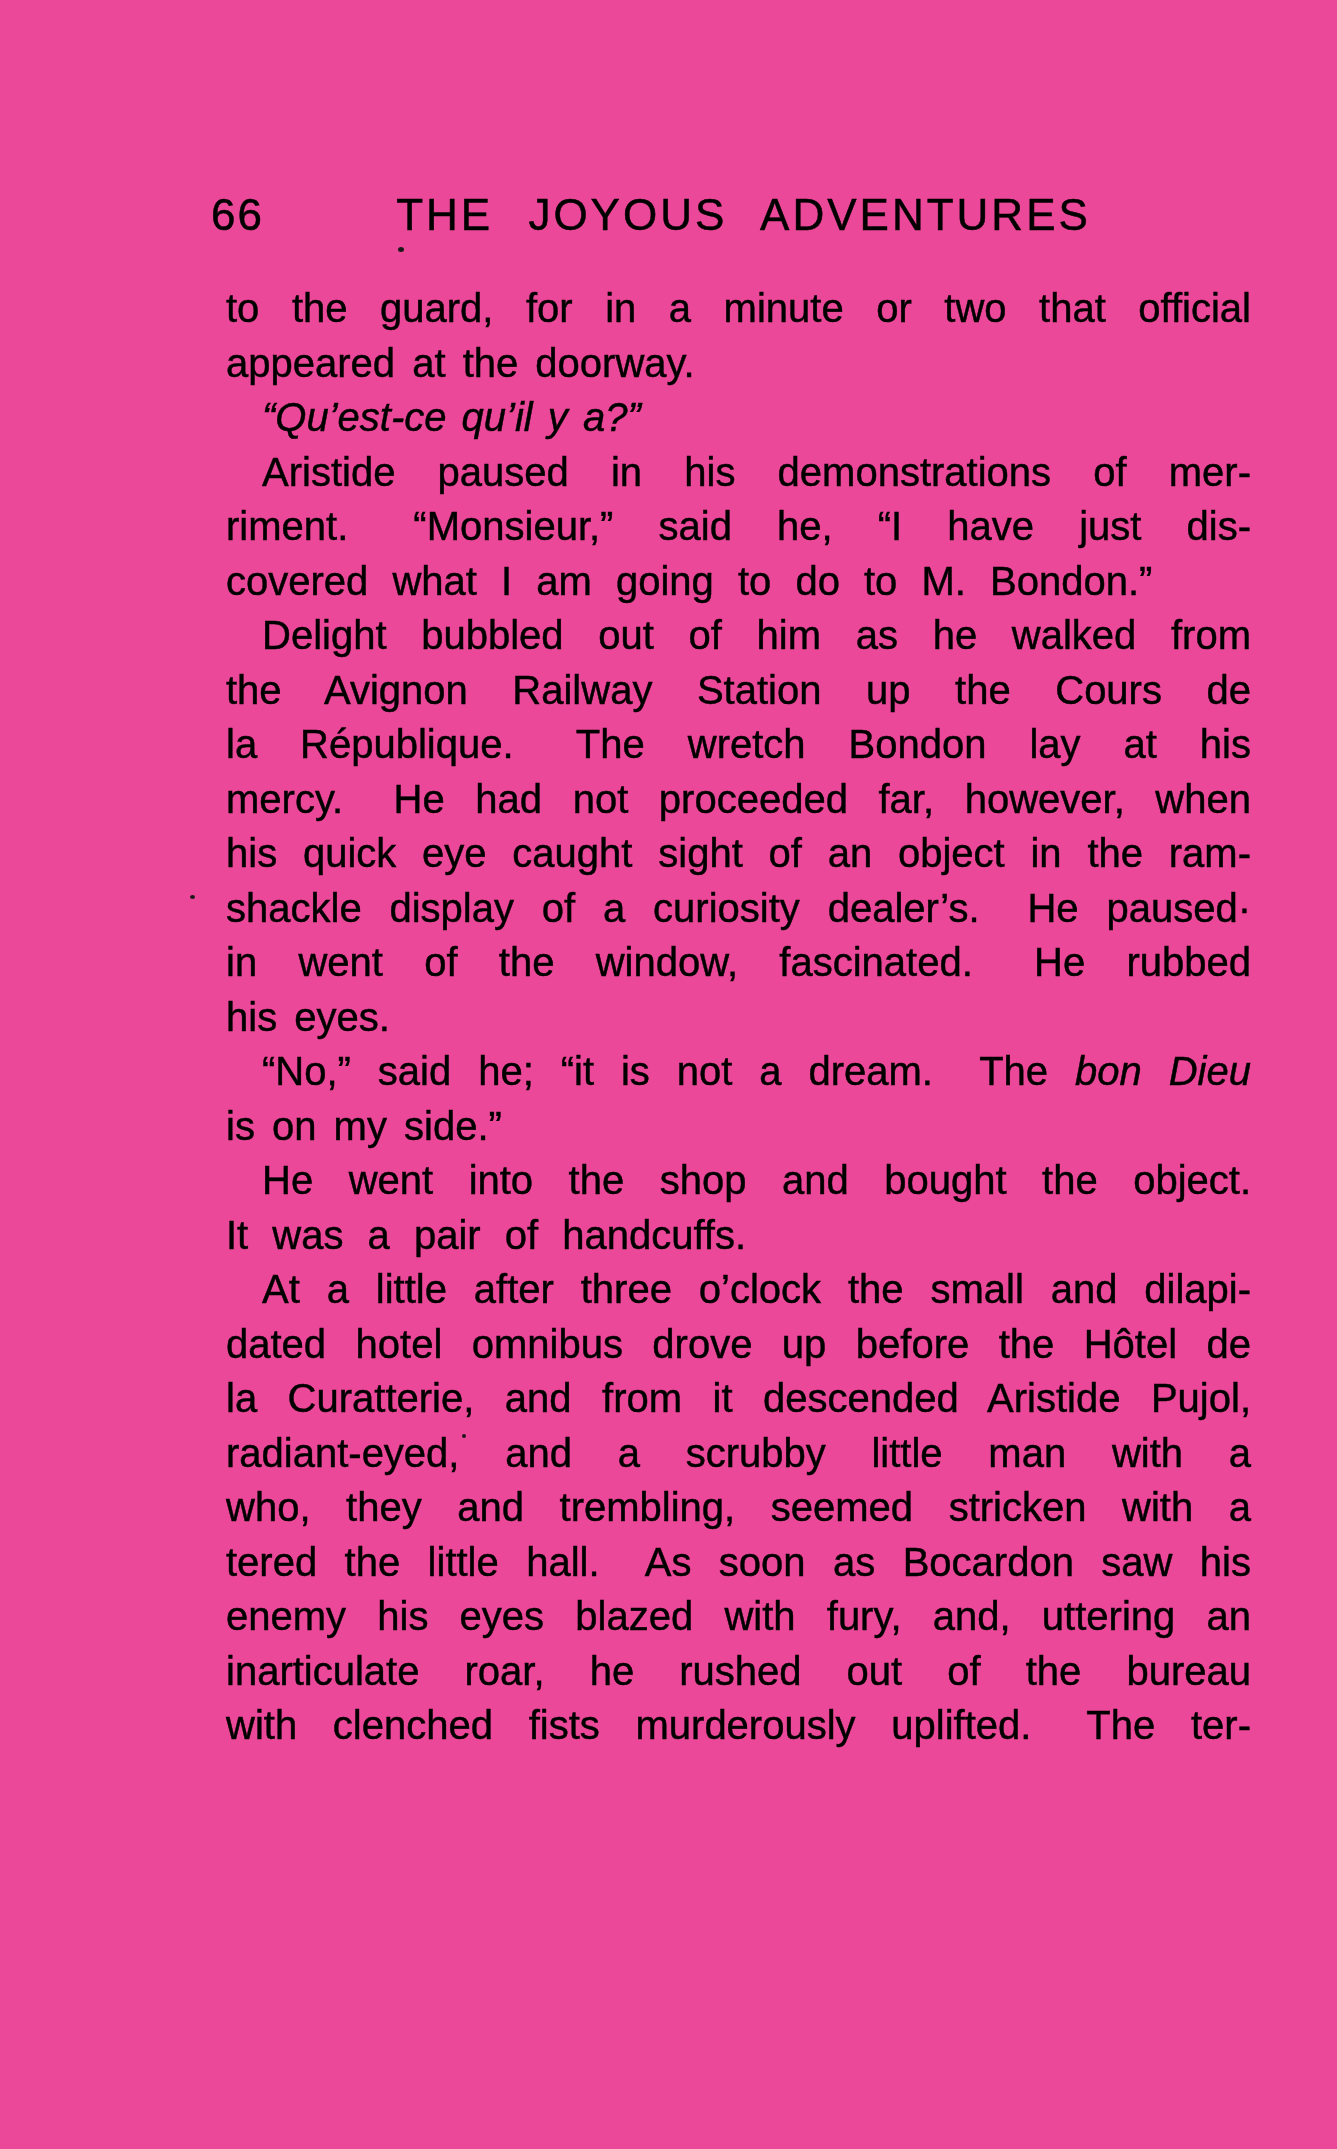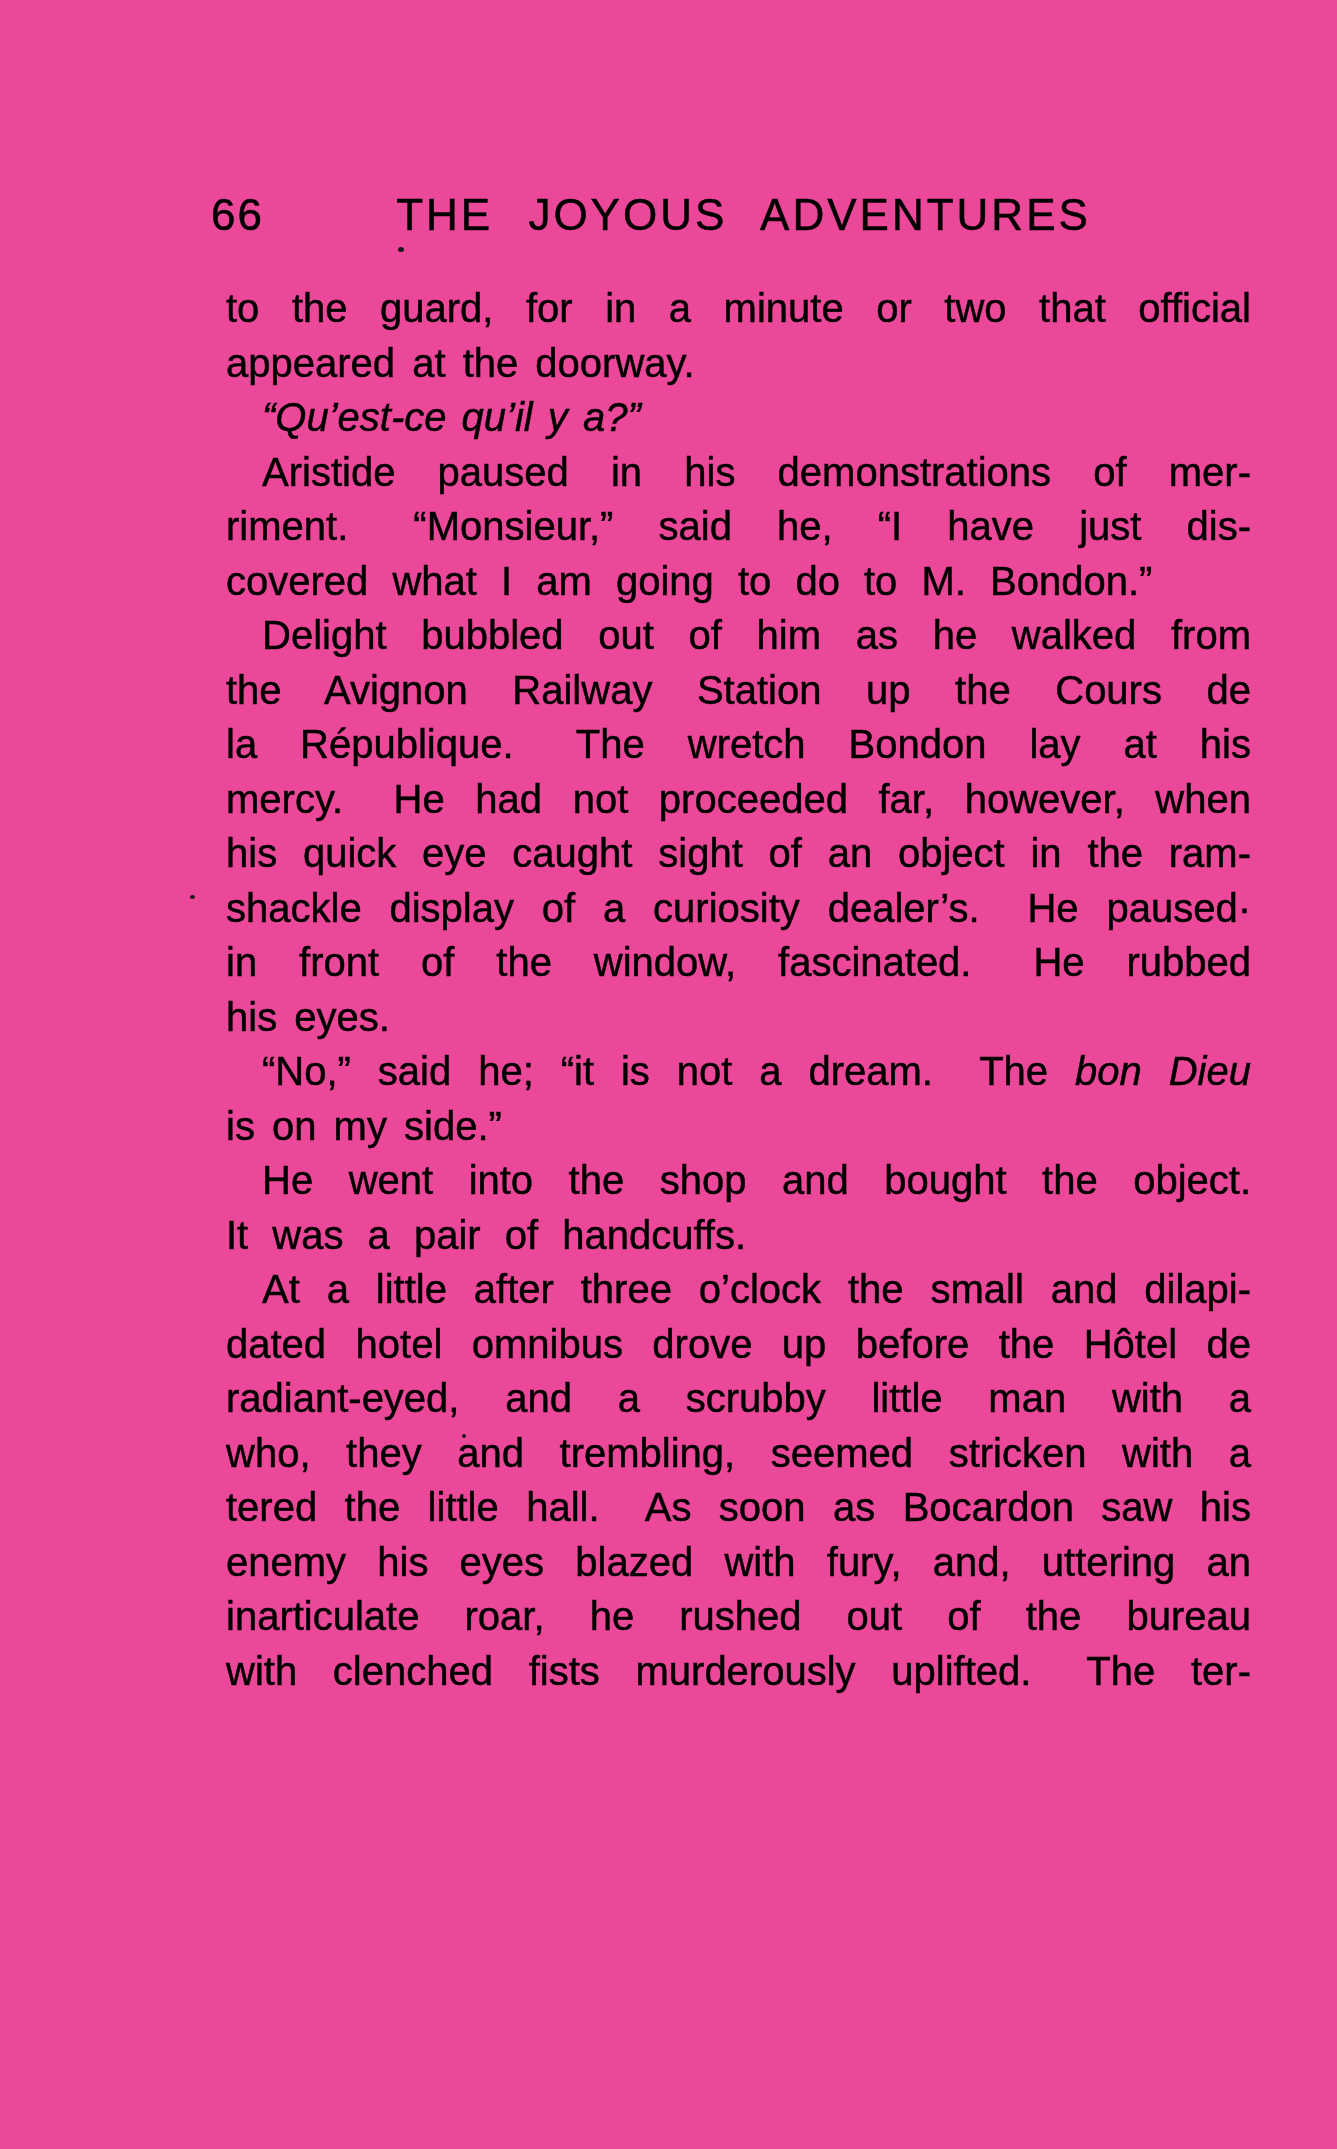--- a/index.html
+++ b/index.html
@@ -96,28 +96,29 @@
       <div class="line final indent italic-line"><span class="seg-italic">“Qu’est-ce qu’il y a?”</span></div>
       <div class="line indent"><span>Aristide paused in his demonstrations of mer-</span></div>
       <div class="line"><span>riment.  “Monsieur,” said he, “I have just dis-</span></div>
       <div class="line final wide"><span>covered what I am going to do to M. Bondon.”</span></div>
       <div class="line indent"><span>Delight bubbled out of him as he walked from</span></div>
       <div class="line"><span>the Avignon Railway Station up the Cours de</span></div>
       <div class="line"><span>la République.  The wretch Bondon lay at his</span></div>
       <div class="line"><span>mercy.  He had not proceeded far, however, when</span></div>
       <div class="line"><span>his quick eye caught sight of an object in the ram-</span></div>
       <div class="line"><span>shackle display of a curiosity dealer’s.  He paused·</span></div>
-      <div class="line"><span>in front of the window, fascinated.  He rubbed</span></div>
+      <div class="line"><span>in went of the window, fascinated.  He rubbed</span></div>
       <div class="line final"><span>his eyes.</span></div>
       <div class="line indent"><span>“No,” said he; “it is not a dream.  The </span><span class="seg-italic">bon Dieu</span></div>
       <div class="line final"><span>is on my side.”</span></div>
       <div class="line indent"><span>He went into the shop and bought the object.</span></div>
       <div class="line final wide"><span>It was a pair of handcuffs.</span></div>
       <div class="line indent"><span>At a little after three o’clock the small and dilapi-</span></div>
       <div class="line"><span>dated hotel omnibus drove up before the Hôtel de</span></div>
+      <div class="line"><span>la Curatterie, and from it descended Aristide Pujol,</span></div>
       <div class="line"><span>radiant-eyed, and a scrubby little man with a</span></div>
       <div class="line"><span>who, they and trembling, seemed stricken with a</span></div>
       <div class="line"><span>tered the little hall.  As soon as Bocardon saw his</span></div>
       <div class="line"><span>enemy his eyes blazed with fury, and, uttering an</span></div>
       <div class="line"><span>inarticulate roar, he rushed out of the bureau</span></div>
       <div class="line"><span>with clenched fists murderously uplifted.  The ter-</span></div>
     </div>
 
 <div class="speck" style="left: 398px; top: 247px; width: 6px; height: 5px;"></div>
     <div class="speck" style="left: 190px; top: 895px; width: 5px; height: 4px;"></div>

